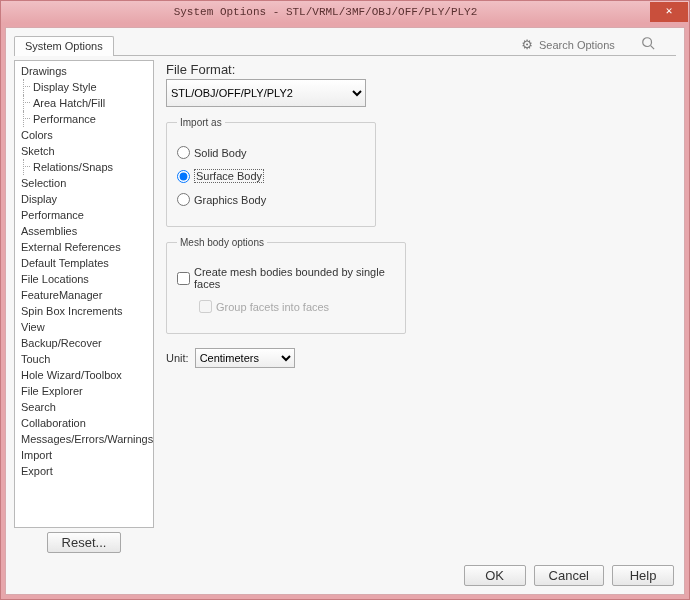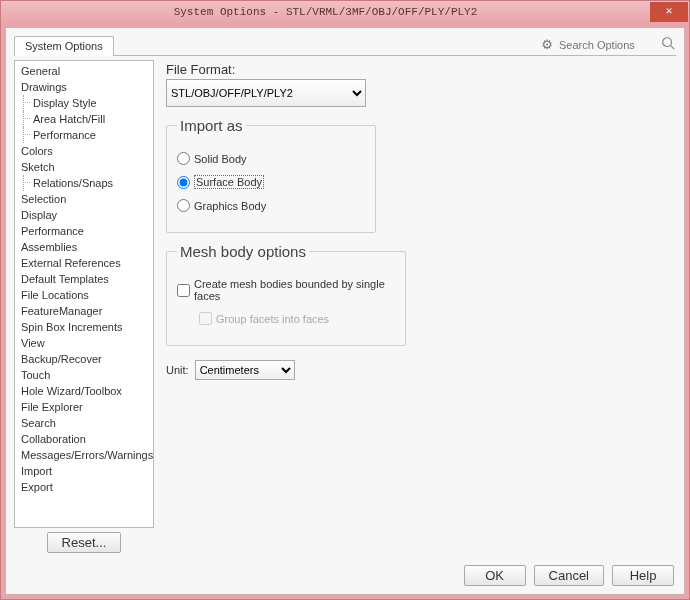--- a/index.html
+++ b/index.html
@@ -48,21 +48,21 @@
   .client {
     flex: 1;
     margin: 4px;
     background: #f7f7f7;
     border: 1px solid #d8a9ad;
     display: flex;
     flex-direction: column;
   }
   .toprow {
     display: flex;
-    padding: 6px 4px 0 8px;
+    padding: 6px 24px 0 8px;
     gap: 8px;
   }
   .tabs {
     display: flex;
     align-items: flex-end;
     flex: 1;
   }
   .tab {
     padding: 3px 10px 4px 10px;
     border: 1px solid #b9b9b9;
@@ -175,21 +175,21 @@
     height: 28px;
   }
   fieldset {
     border: 1px solid #cfcfcf;
     border-radius: 2px;
     margin: 10px 0 0 0;
     padding: 8px 10px 10px 10px;
     width: 210px;
   }
   fieldset.wide { width: 240px; }
-  legend { font-size: 15px; color: #444; padding: 0 3px; }
+  legend { font-size: 10px; color: #444; padding: 0 3px; }
   .radio-row, .check-row {
     display: flex;
     align-items: center;
     gap: 4px;
     font-size: 11px;
     margin: 10px 0;
   }
   .radio-row input, .check-row input { margin: 0; }
   .focusbox {
     border: 1px dotted #666;
@@ -245,21 +245,20 @@
               <line x1="11" y1="11" x2="15" y2="15" stroke="#888" stroke-width="1.4"></line>
             </svg>
         </span>
       </div>
     </div>
     <div class="tabline"></div>
 
     <div class="mainarea">
       <div class="navpanel">
         <div class="navtree" id="navtree">
-            <div class="item">General</div>
             <div class="item">Drawings</div>
             <div class="item child">Display Style</div>
             <div class="item child">Area Hatch/Fill</div>
             <div class="item child">Performance</div>
             <div class="item">Colors</div>
             <div class="item">Sketch</div>
             <div class="item child">Relations/Snaps</div>
             <div class="item">Selection</div>
             <div class="item">Display</div>
             <div class="item">Performance</div>

